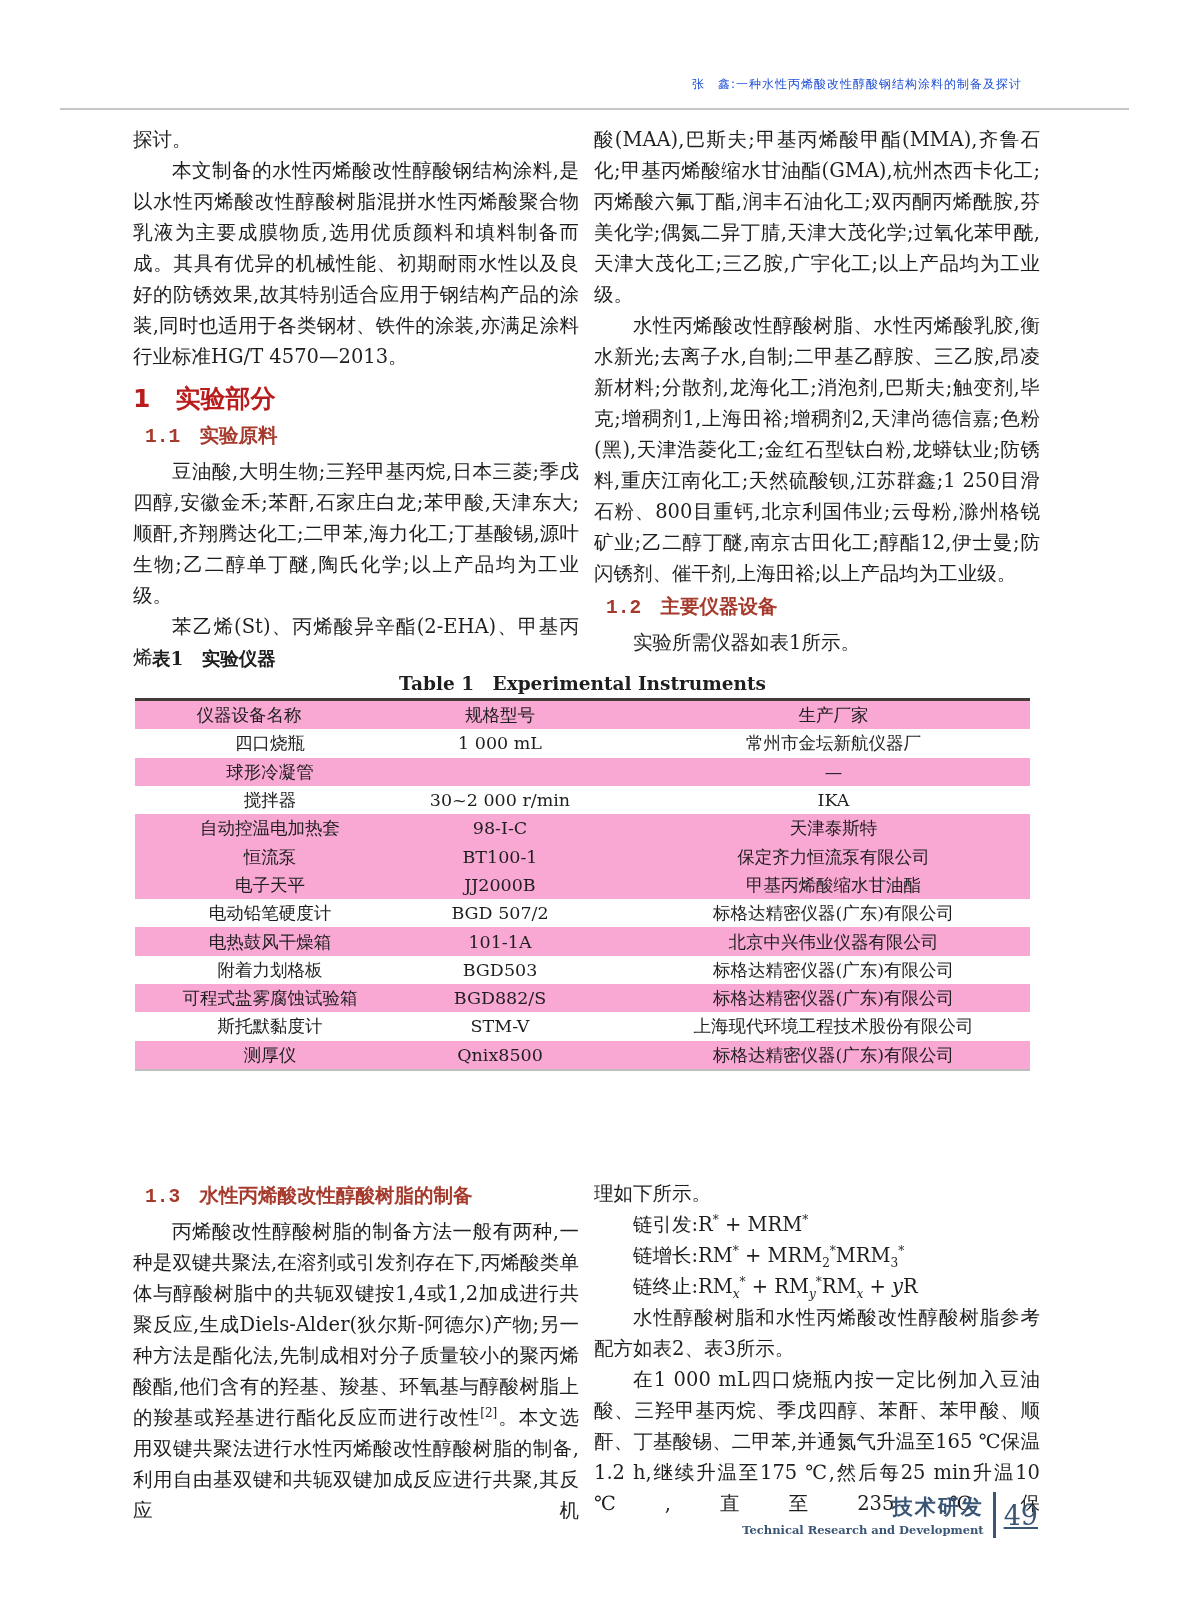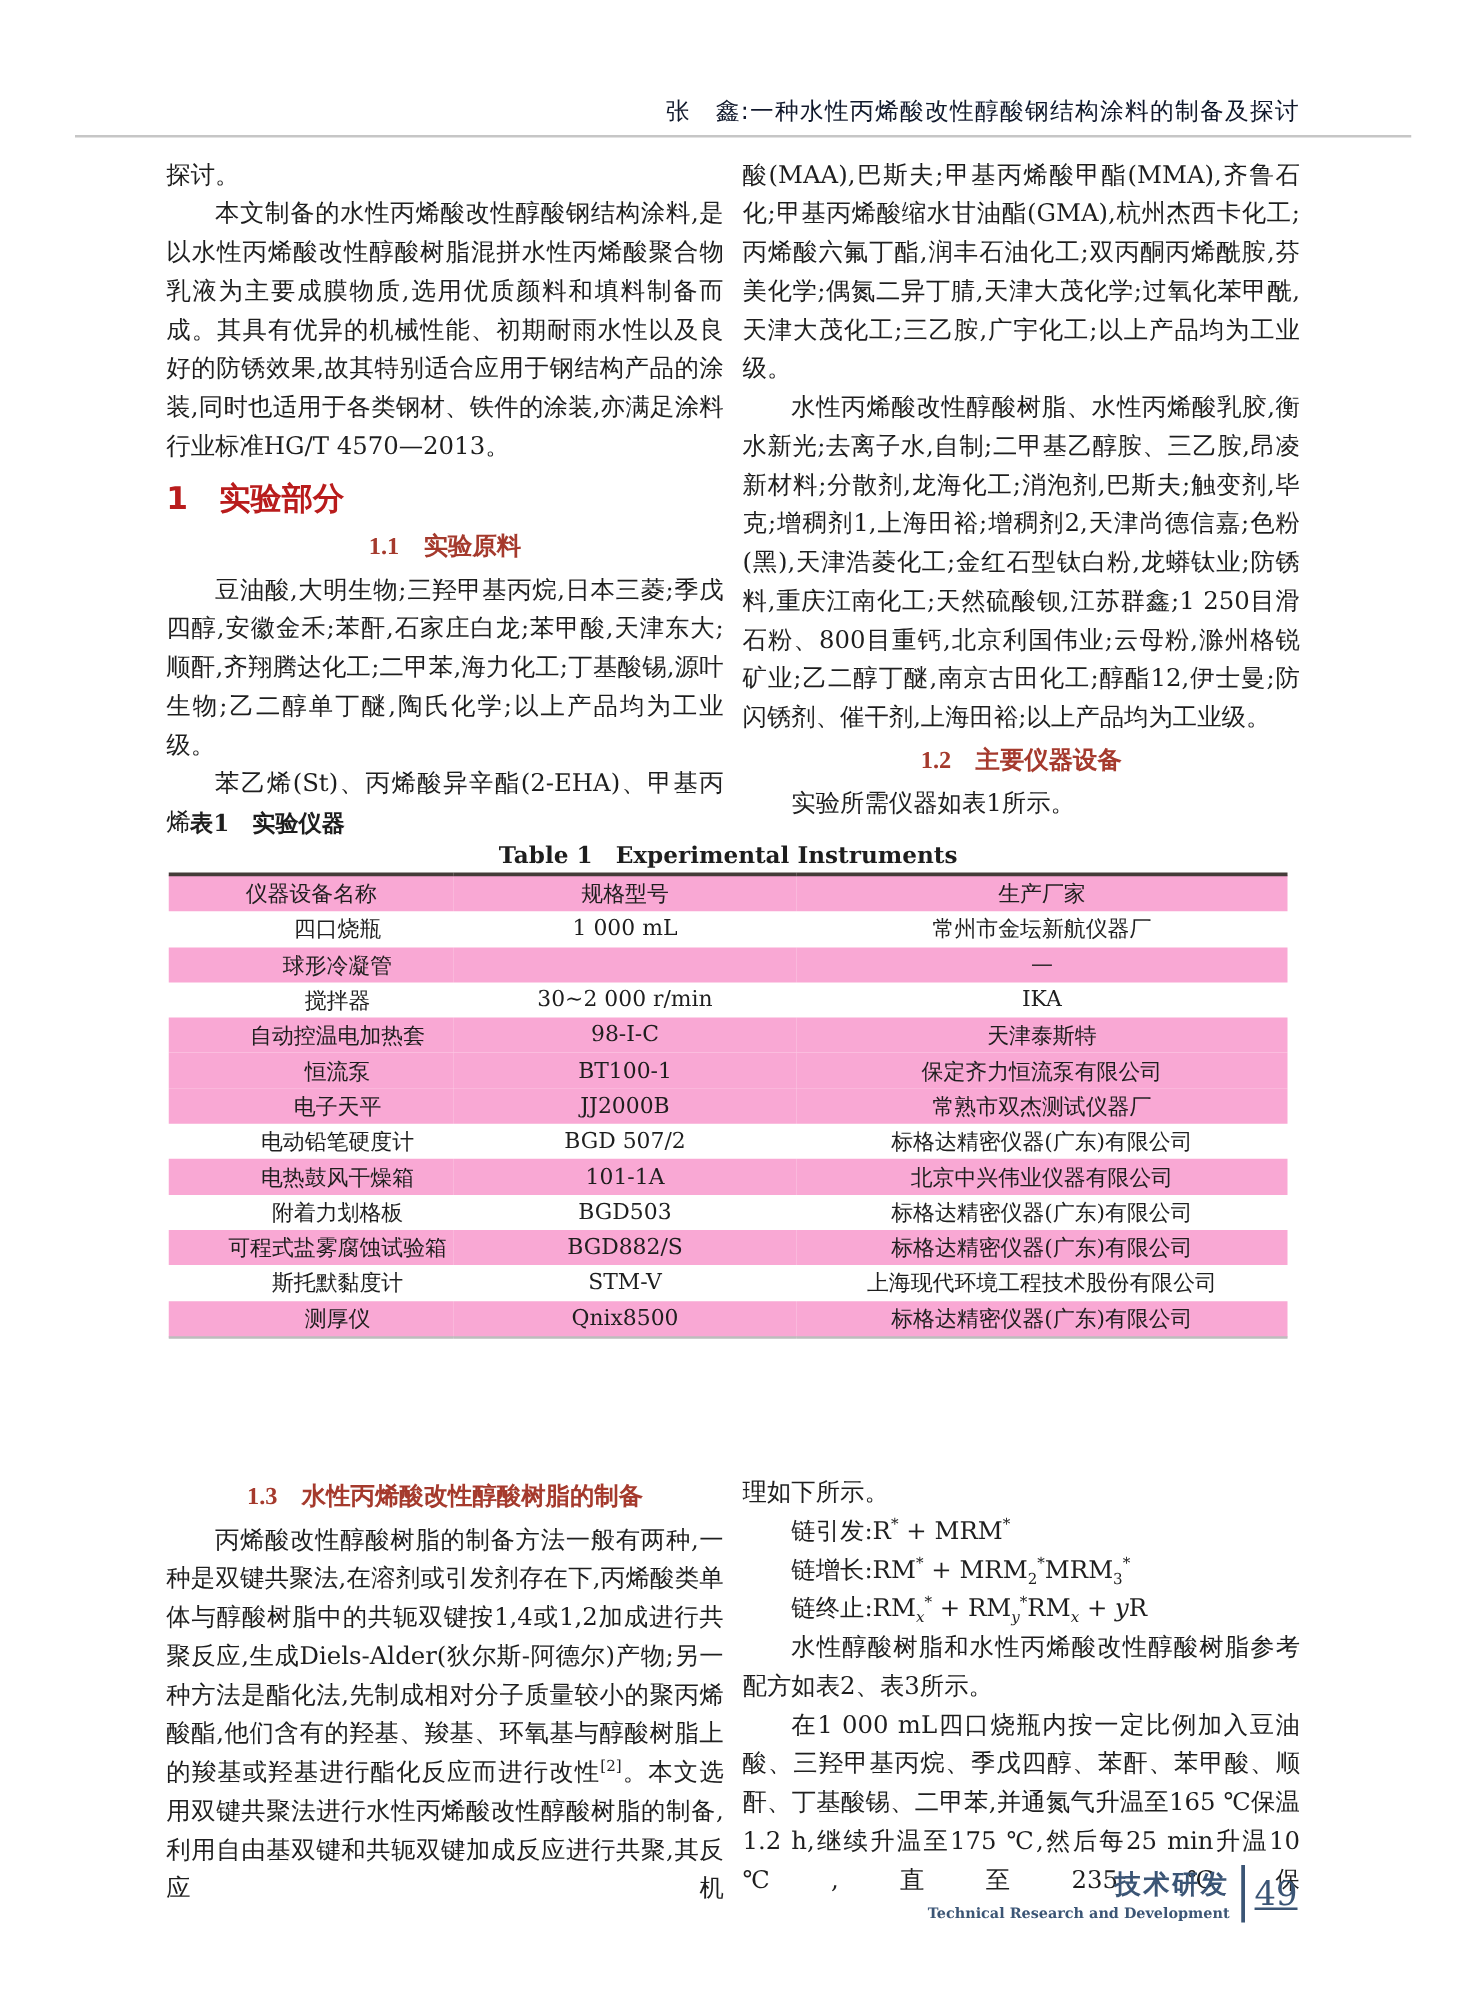--- a/index.html
+++ b/index.html
@@ -2,41 +2,41 @@
 <html lang="zh"><head>
 <meta charset="utf-8">
 <style>
   html,body{margin:0;padding:0;background:#ffffff;}
   .page{
     position:relative;width:1187px;height:1600px;background:#ffffff;
     font-family:"DejaVu Serif","Liberation Serif",serif;color:#1e1e1e;overflow:hidden;
   }
   
   .running-title{
-    position:absolute;top:76px;right:147px;
+    position:absolute;top:76px;right:165px;
     font-family:"DejaVu Sans","Liberation Sans",sans-serif;
-    font-size:19px;color:#0f172a;letter-spacing:1px;
+    font-size:12px;color:#1d4ed8;letter-spacing:1px;
   }
   .header-rule{position:absolute;top:108px;left:60px;right:58px;height:2px;background:#c6c6c6;}
   
   .col{position:absolute;width:446px;font-size:19.5px;line-height:31px;text-align:justify;}
   .col p{margin:0;}
   .indent{text-indent:2em;}
   .fill-last{text-align-last:justify;}
   #left-top{left:133px;top:124px;}
   #right-top{left:594px;top:124px;}
   #left-bottom{left:133px;top:1178px;}
   #right-bottom{left:594px;top:1178px;}
   .h-sec1{
     font-family:"DejaVu Sans","Liberation Sans",sans-serif;
     color:#b91c1c;font-size:25px;font-weight:bold;margin:11px 0 8px 0;text-align:left;
   }
   .h-sec2{
-    font-family:Liberation Serif, serif;
-    color:#a53a2d;font-size:19.5px;font-weight:bold;margin:4px 0 3px 0;text-align:center;
+    font-family:Liberation Mono, monospace;
+    color:#a53a2d;font-size:19.5px;font-weight:bold;margin:4px 0 3px 12px;text-align:left;
   }
   sup{font-size:0.62em;vertical-align:super;line-height:0;}
   sub{font-size:0.62em;vertical-align:sub;line-height:0;}
   .formula{text-indent:2em;}
   
   .tbl-caption-zh{
     position:absolute;left:152px;top:646px;width:895px;text-align:left;
     font-weight:bold;font-size:18.5px;
   }
   .tbl-caption-en{
@@ -129,21 +129,21 @@
           <td>天津泰斯特</td>
         </tr>
         <tr class="pink">
           <td>恒流泵</td>
           <td>BT100-1</td>
           <td>保定齐力恒流泵有限公司</td>
         </tr>
         <tr class="pink">
           <td>电子天平</td>
           <td>JJ2000B</td>
-          <td>常熟市双杰测试仪器厂</td>
+          <td>甲基丙烯酸缩水甘油酯</td>
         </tr>
         <tr>
           <td>电动铅笔硬度计</td>
           <td>BGD 507/2</td>
           <td>标格达精密仪器(广东)有限公司</td>
         </tr>
         <tr class="pink">
           <td>电热鼓风干燥箱</td>
           <td>101-1A</td>
           <td>北京中兴伟业仪器有限公司</td>

